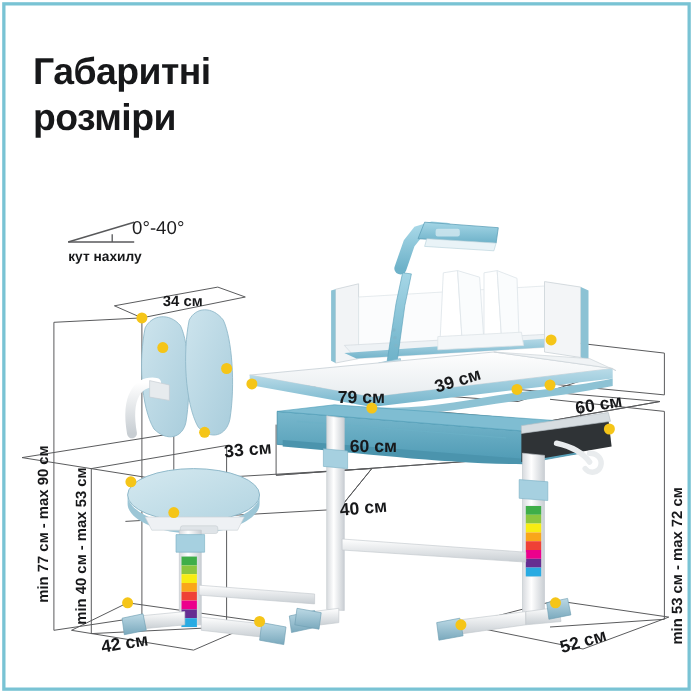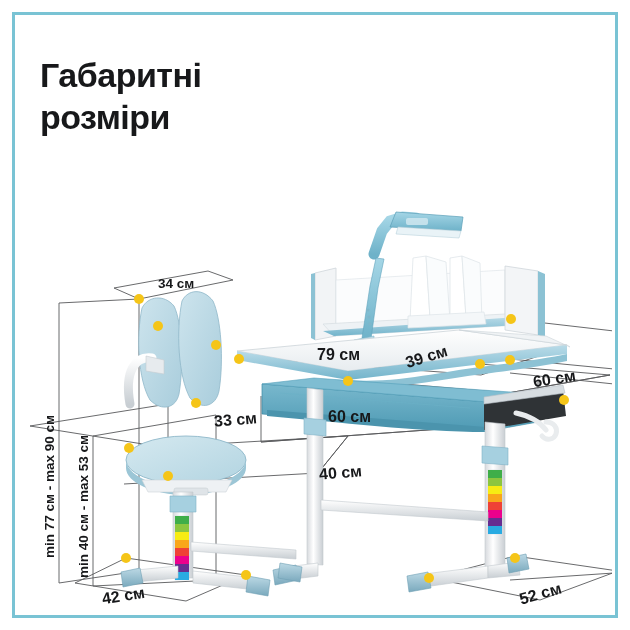--- a/index.html
+++ b/index.html
@@ -6,21 +6,21 @@
   body{
     width:630px;height:630px;
     background:#ffffff;
     font-family:"Liberation Sans", sans-serif;
     overflow:hidden;
   }
   #root{
     position:relative;
     width:630px;height:630px;
     box-sizing:border-box;
-    padding:12px;
+    padding:2px;
     background:#ffffff;
   }
   .frame{
     position:relative;
     width:100%;height:100%;
     box-sizing:border-box;
     border:3px solid #79c3d4;
     background:#ffffff;
   }
   .inner{
@@ -65,20 +65,29 @@
 </head>
 <body>
 
 <div id="root">
   <div class="frame">
     <div class="inner">
 
       <div class="title">Габаритні
 розміри</div>
 
+      <div class="angle-box">
+        <svg width="70" height="24" style="position:absolute;left:0;top:0;">
+          <line x1="2" y1="20" x2="62" y2="2" stroke="#58595b" stroke-width="1.4"></line>
+          <line x1="2" y1="20" x2="62" y2="20" stroke="#58595b" stroke-width="1.4"></line>
+          <line x1="42" y1="20" x2="42" y2="13" stroke="#58595b" stroke-width="1.2"></line>
+        </svg>
+        <div class="angle-text">0°-40°</div>
+        <div class="angle-caption">кут нахилу</div>
+      </div>
 
       <div class="scene">
       <svg width="618" height="618" viewBox="0 0 618 618">
         <defs>
           <linearGradient id="deskTopG" x1="0" y1="0" x2="0" y2="1">
             <stop offset="0" stop-color="#fefefe"></stop>
                 <stop offset="1" stop-color="#e7ecef"></stop>
           </linearGradient>
           <linearGradient id="blueEdge" x1="0" y1="0" x2="0" y2="1">
             <stop offset="0" stop-color="#b9dbe8"></stop>
@@ -304,21 +313,21 @@
       <div class="dim" style="left:140px;top:258px;">34 см</div>
 
       <div class="dim rot-left" style="left:24px;top:540px;">min 77 см - max 90 см</div>
 
       <div class="dim rot-left" style="left:58px;top:560px;">min 40 см - max 53 см</div>
 
       <div class="dim big" style="left:196px;top:393px;transform:rotate(-5deg);">33 см</div>
 
       <div class="dim big" style="left:84px;top:569px;transform:rotate(-9deg);">42 см</div>
 
-      <div class="dim big" style="left:299px;top:328px;text-align:center;">79 см</div>
+      <div class="dim big" style="left:299px;top:345px;text-align:center;">79 см</div>
 
       <div class="dim big" style="left:387px;top:330px;transform:rotate(-17deg);">39 см</div>
 
       <div class="dim big" style="left:310px;top:390px;">60 см</div>
 
       <div class="dim big" style="left:515px;top:352px;transform:rotate(-9deg);">60 см</div>
 
       <div class="dim big" style="left:301px;top:446px;transform:rotate(-5deg);">40 см</div>
 
       <div class="dim rot-left" style="left:600px;top:578px;">min 53 см - max 72 см</div>

